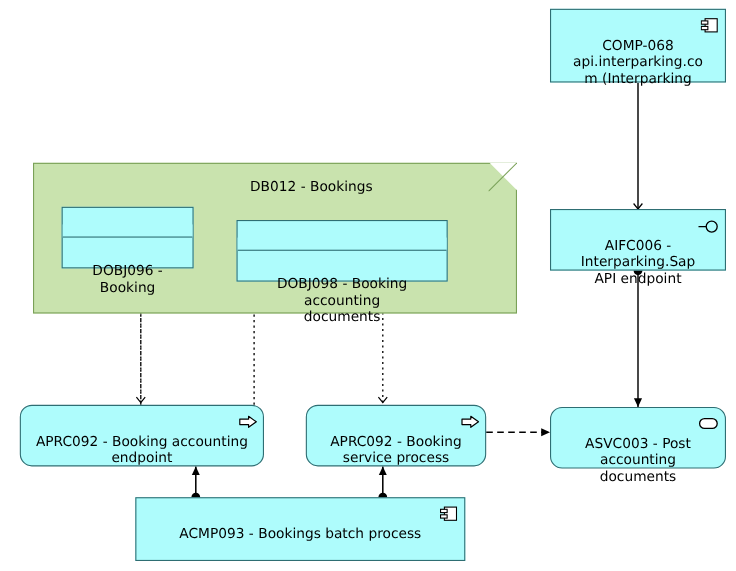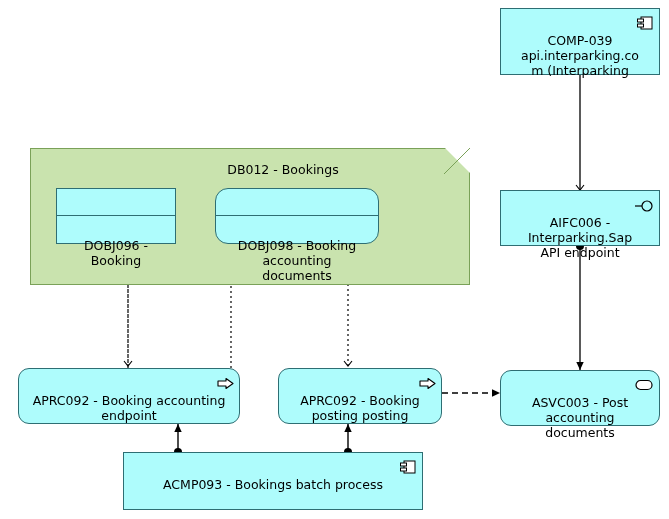--- a/index.html
+++ b/index.html
@@ -164,28 +164,28 @@
     </svg>
     <div class="group-title">DB012 - Bookings</div>
   </div>
 
   <div class="node dataobj" style="left:56px; top:188px; width:120px; height:56px;">
     <div class="bar"></div>
     <span class="label">DOBJ096 -
 Booking</span>
   </div>
 
-  <div class="node dataobj" style="left:215px; top:188px; width:164px; height:56px;border-radius:13px;">
+  <div class="node dataobj" style="left:215px; top:200px; width:192px; height:56px;">
     <div class="bar"></div>
     <span class="label">DOBJ098 - Booking accounting
 documents</span>
   </div>
 
   <div class="node padtop" style="left:500px; top:8px; width:160px; height:67px;">
-    <span class="label">COMP-039
+    <span class="label">COMP-068
 api.interparking.co
 m (Interparking</span>
     <svg class="badge" viewBox="0 0 16 14">
       <rect x="4" y="1" width="11" height="12" fill="#fff" stroke="#000" stroke-width="1"></rect>
       <rect x="0.5" y="3" width="6" height="3" fill="#fff" stroke="#000" stroke-width="1"></rect>
       <rect x="0.5" y="8" width="6" height="3" fill="#fff" stroke="#000" stroke-width="1"></rect>
     </svg>
   </div>
 
   <div class="node padtop" style="left:500px; top:190px; width:160px; height:56px;">
@@ -210,21 +210,21 @@
   <div class="node rounded padtop" style="left:18px; top:368px; width:222px; height:56px;">
     <span class="label">APRC092 - Booking accounting
 endpoint</span>
     <svg class="badge arrow" viewBox="0 0 17 13">
       <path d="M1,4 L9,4 L9,1.5 L16,6.5 L9,11.5 L9,9 L1,9 z" fill="#fff" stroke="#000" stroke-width="1.1" stroke-linejoin="round"></path>
     </svg>
   </div>
 
   <div class="node rounded padtop" style="left:278px; top:368px; width:164px; height:56px;">
     <span class="label">APRC092 - Booking
-posting posting</span>
+service process</span>
     <svg class="badge arrow" viewBox="0 0 17 13">
       <path d="M1,4 L9,4 L9,1.5 L16,6.5 L9,11.5 L9,9 L1,9 z" fill="#fff" stroke="#000" stroke-width="1.1" stroke-linejoin="round"></path>
     </svg>
   </div>
 
   <div class="node padtop" style="left:123px; top:452px; width:300px; height:58px;">
     <span class="label">ACMP093 - Bookings batch process</span>
     <svg class="badge" viewBox="0 0 16 14">
       <rect x="4" y="1" width="11" height="12" fill="#fff" stroke="#000" stroke-width="1"></rect>
       <rect x="0.5" y="3" width="6" height="3" fill="#fff" stroke="#000" stroke-width="1"></rect>

